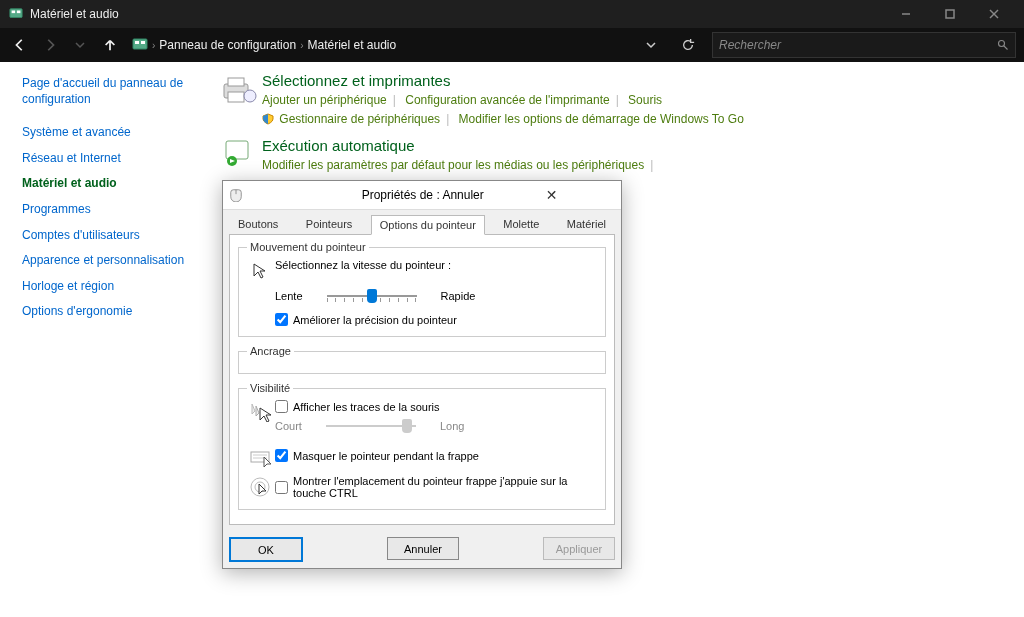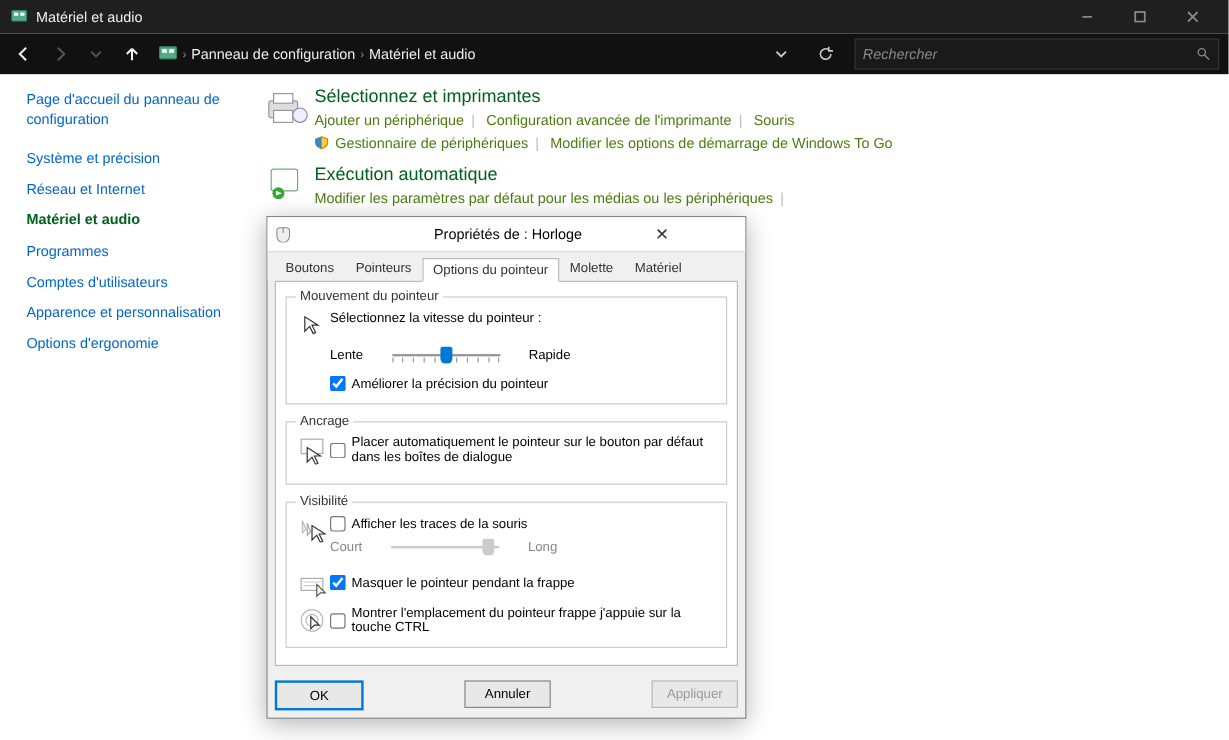--- a/index.html
+++ b/index.html
@@ -33,21 +33,21 @@
   .category .links .sep { color: #bbb; margin: 0 6px; }
   .category .links .shield { display:inline-block; width:12px; height:12px; vertical-align:-2px; margin-right:2px;}
   
   .main .cutlink { color: #0066cc; font-size: 12px; position: absolute; text-decoration: none;}
   
   .dialog { position: absolute; left: 222px; top: 180px; width: 398px; background: #f0f0f0; border: 1px solid #888; box-shadow: 0 4px 20px rgba(0,0,0,.3); }
   .dialog .dtitle { height: 28px; background: #fff; display: flex; align-items: center; padding: 0 6px; border-bottom: 1px solid #ddd; }
   .dialog .dtitle .dicon { width: 16px; height: 16px; margin-right: 6px; display:flex; align-items:center;}
   .dialog .dtitle span { flex: 1; font-size: 12px; }
   .dialog .dtitle .close { width: 28px; text-align: center; color: #333; font-size: 14px; }
-  .dialog .tabs { display: flex; padding: 4px 6px 0 6px; background: #f0f0f0; font-size: 11px; }
+  .dialog .tabs { display: flex; padding: 4px 6px 0 6px; background: #f0f0f0; font-size: 11px; justify-content: space-between; }
   .dialog .tab { padding: 3px 8px; border: 1px solid transparent; color: #333; cursor: default; }
   .dialog .tab.active { background: #fff; border: 1px solid #bbb; border-bottom: 1px solid #fff; position: relative; top: 1px; }
   .dialog .page { background: #fff; margin: 0 6px 6px 6px; border: 1px solid #bbb; padding: 6px 8px; }
   .dialog fieldset { border: 1px solid #ccc; margin: 0 0 8px 0; padding: 6px 8px 10px 8px; }
   .dialog legend { font-size: 11px; color: #333; padding: 0 3px; }
   .dialog .row { display: flex; align-items: flex-start; font-size: 11px; margin-bottom: 6px; }
   .dialog .row .rowicon { width: 28px; display:flex; justify-content:center; padding-top:2px;}
   .dialog .row .rowbody { flex: 1; }
   .dialog .sliderrow { display: flex; align-items: center; gap: 24px; font-size: 11px; margin: 4px 0 8px 28px; }
   .dialog .slider { position: relative; width: 90px; height: 18px; }
@@ -150,26 +150,27 @@
       <svg width="12" height="12" viewBox="0 0 16 16">
           <circle cx="6" cy="6" r="4" fill="none" stroke="#888" stroke-width="1.5"></circle>
           <line x1="9" y1="9" x2="14" y2="14" stroke="#888" stroke-width="1.5"></line>
         </svg>
     </div>
   </div>
 
   <div class="content">
     <div class="sidebar">
       <a class="home">Page d'accueil du panneau de configuration</a>
-      <a>Système et précision</a>
+      <a>Système et avancée</a>
       <a>Réseau et Internet</a>
       <a class="active">Matériel et audio</a>
       <a>Programmes</a>
       <a>Comptes d'utilisateurs</a>
       <a>Apparence et personnalisation</a>
+      <a>Horloge et région</a>
       <a>Options d'ergonomie</a>
     </div>
 
     <div class="main">
 
       <div class="category">
         <div class="caticon">
          <svg width="36" height="32" viewBox="0 0 36 32">
               <rect x="2" y="10" width="24" height="14" rx="2" fill="#ddd" stroke="#999"></rect>
               <rect x="6" y="4" width="16" height="8" fill="#fff" stroke="#999"></rect>
@@ -238,21 +239,21 @@
   </div>
 
   <div class="dialog">
     <div class="dtitle">
       <span class="dicon">
           <svg width="14" height="14" viewBox="0 0 16 16">
             <path d="M5 2 h6 a3 3 0 0 1 3 3 v5 a5 5 0 0 1 -12 0 v-5 a3 3 0 0 1 3 -3 z" fill="#eee" stroke="#888"></path>
             <line x1="8" y1="2" x2="8" y2="7" stroke="#888"></line>
           </svg>
         </span>
-      <span>Propriétés de : Horloge</span>
+      <span>Propriétés de : Annuler</span>
       <span class="close">✕</span>
     </div>
     <div class="tabs">
       <div class="tab">Boutons</div>
       <div class="tab">Pointeurs</div>
       <div class="tab active">Options du pointeur</div>
       <div class="tab">Molette</div>
       <div class="tab">Matériel</div>
     </div>
     <div class="page">
@@ -291,34 +292,20 @@
           <span>Rapide</span>
         </div>
         <label class="cb" style="margin-left:28px;">
           <input type="checkbox" checked="" style="">
           <span>Améliorer la précision du pointeur</span>
         </label>
       </fieldset>
 
       <fieldset>
         <legend>Ancrage</legend>
-        <div class="row">
-          <div class="rowicon">
-              <svg width="22" height="22" viewBox="0 0 22 22">
-                <rect x="1" y="1" width="18" height="12" fill="#fff" stroke="#aaa"></rect>
-                <path d="M6 8 L6 20 L10 16 L13 22 L15 21 L12 15 L17 15 Z" fill="#fff" stroke="#333"></path>
-              </svg>
-            </div>
-          <div class="rowbody">
-            <label class="cb">
-              <input type="checkbox" style="">
-              <span>Placer automatiquement le pointeur sur le bouton par défaut dans les boîtes de dialogue</span>
-            </label>
-          </div>
-        </div>
       </fieldset>
 
       <fieldset>
         <legend>Visibilité</legend>
         <div class="row">
           <div class="rowicon">
               <svg width="22" height="20" viewBox="0 0 22 20">
                 <path d="M2 2 L2 12 L5 9 Z" fill="#eee" stroke="#bbb"></path>
                 <path d="M6 4 L6 14 L9 11 Z" fill="#eee" stroke="#aaa"></path>
                 <path d="M10 6 L10 18 L14 14 L17 20 L19 19 L16 13 L21 13 Z" fill="#fff" stroke="#333"></path>

